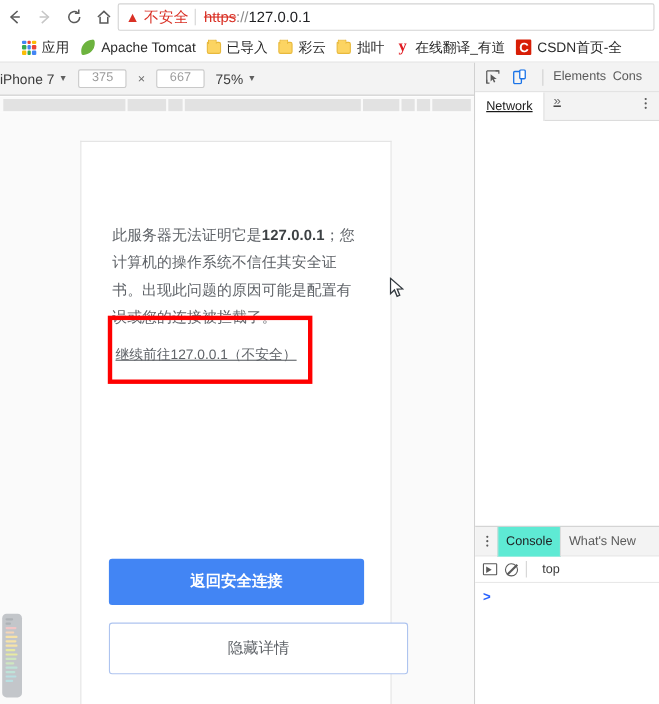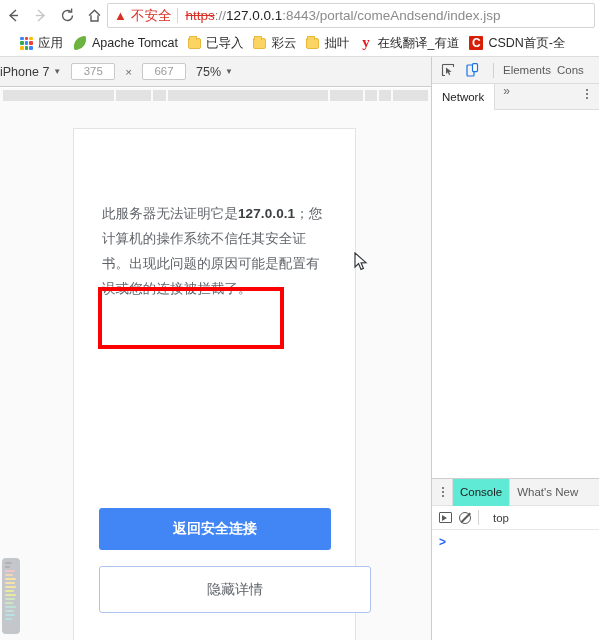--- a/index.html
+++ b/index.html
@@ -195,21 +195,21 @@
   .dt-icon-btn {
     width: 20px; height: 20px;
     display: flex; align-items: center; justify-content: center;
   }
   .dt-divider { width: 1px; height: 15px; background: #cfcfcf; margin: 0 3px; }
   .dt-tab { font-size: 11.5px; color: #5a5a5a; white-space: nowrap; }
 
   .dt-tabbar {
     position: absolute; left: 0; top: 27px; width: 168px; height: 26px;
     background: #f3f3f3; border-bottom: 1px solid #dcdcdc;
-    display: flex; align-items: flex-start;
+    display: flex; align-items: flex-start; text-decoration: underline;
   }
   .dt-tab-active {
     font-size: 11.5px; color: #222; background: #fff;
     height: 26px; display: flex; align-items: center;
     padding: 0 10px; border-right: 1px solid #dcdcdc;
   }
   .dt-more { font-size: 12px; color: #6b6b6b; padding: 0 8px; }
   .dt-kebab {
     position: absolute; right: 8px; top: 5px;
     font-size: 12px; color: #5a5a5a; letter-spacing: 0; line-height: 6px;
@@ -314,21 +314,20 @@
       </span>
     </div>
 
     <div class="urlbox">
       <span class="warn-tri">▲</span>
       <span class="warn-label">不安全</span>
       <span class="sep-vert"></span>
       <span class="url-scheme">https</span>
         <span class="url-rest">://</span>
         <span class="url-host">127.0.0.1</span>
-        <span class="url-rest">:8443/portal/comeAndsend/index.jsp</span>
     </div>
   </div>
 
   <div class="bookmarks">
     <div class="bm">
       <span class="apps-grid">
         <i style="background:#4285f4"></i>
           <i style="background:#ea4335"></i>
           <i style="background:#fbbc05"></i>
         <i style="background:#34a853"></i>
@@ -400,20 +399,21 @@
   </div>
 
   <div class="viewport-bg"></div>
 
   <div class="device-page">
     <div class="page-inner">
       <div class="ssl-text"><span>此服务器无法证明它是</span><b>127.0.0.1</b><span>；您计算机的操作系统不信任其安全证书。出现此问题的原因可能是配置有误或您的连接被拦截了。</span></div>
     </div>
 
     <div class="redbox"></div>
+    <a class="ssl-link">继续前往127.0.0.1（不安全）</a>
 
     <div class="btn-primary">返回安全连接</div>
     <div class="btn-secondary">隐藏详情</div>
   </div>
 
   <span class="cursor">
     <svg width="14" height="20" viewBox="0 0 14 20">
       <path d="M1 1 L1 15 L4.6 11.6 L7 17.4 L9.4 16.4 L7.1 10.8 L12 10.6 Z" fill="#fff" stroke="#33393f" stroke-width="1.2"></path>
     </svg>
   </span>

